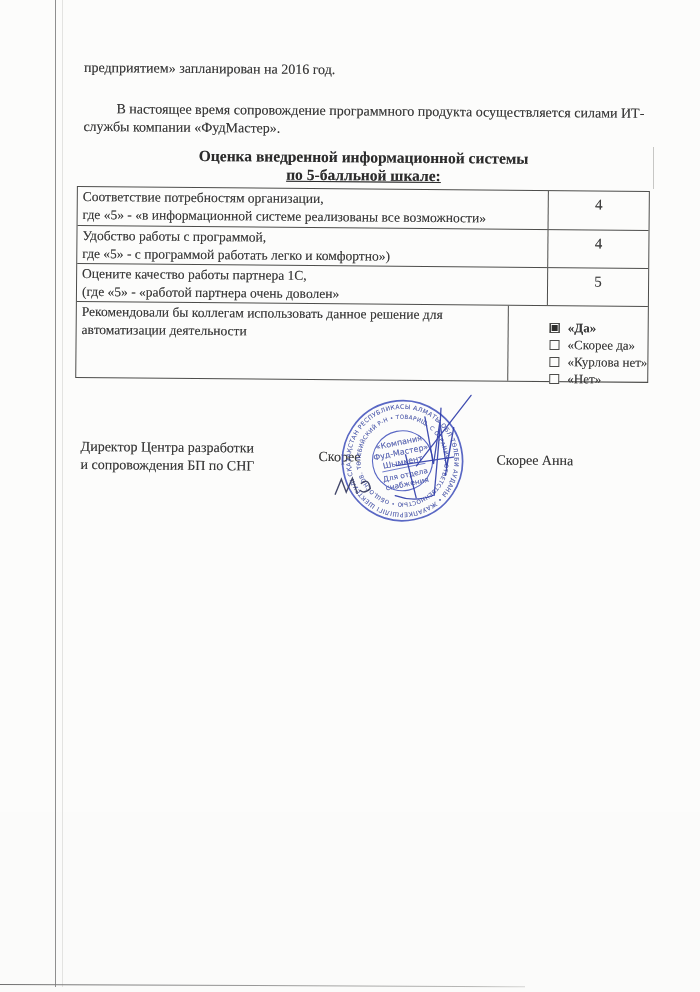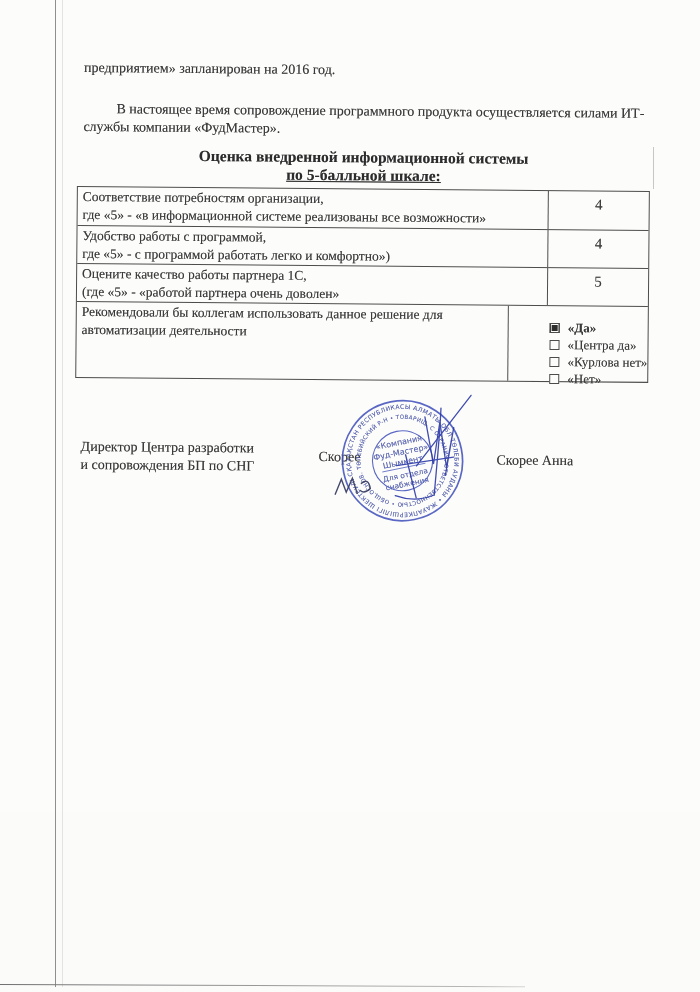--- a/index.html
+++ b/index.html
@@ -108,21 +108,21 @@
           <div>Рекомендовали бы коллегам использовать данное решение для</div>
           <div>автоматизации деятельности</div>
         </div>
         <div class="vcell opts">
           <div class="opt first">
             <span class="box checked"></span>
             <span class="lbl">«Да»</span>
           </div>
           <div class="opt">
             <span class="box"></span>
-            <span class="lbl">«Центра да»</span>
+            <span class="lbl">«Скорее да»</span>
           </div>
           <div class="opt">
             <span class="box"></span>
             <span class="lbl">«Курлова нет»</span>
           </div>
           <div class="opt">
             <span class="box"></span>
             <span class="lbl">«Нет»</span>
           </div>
         </div>

